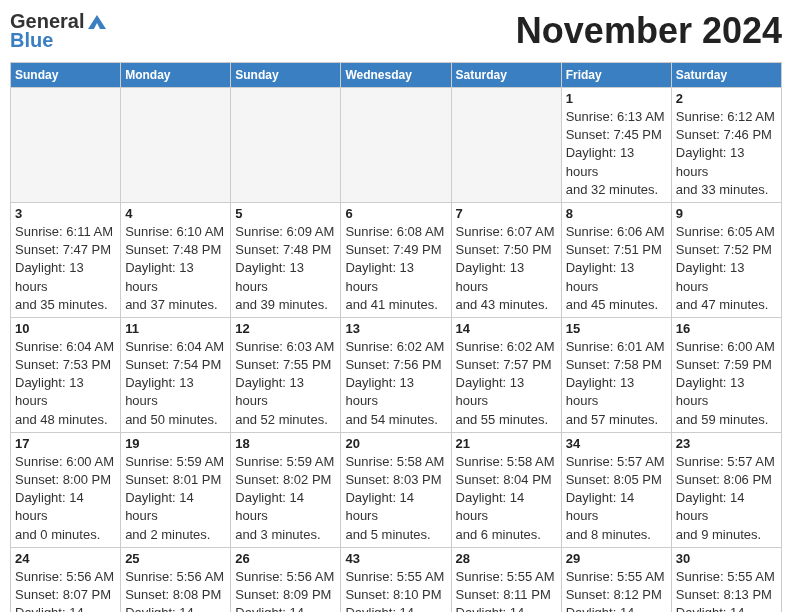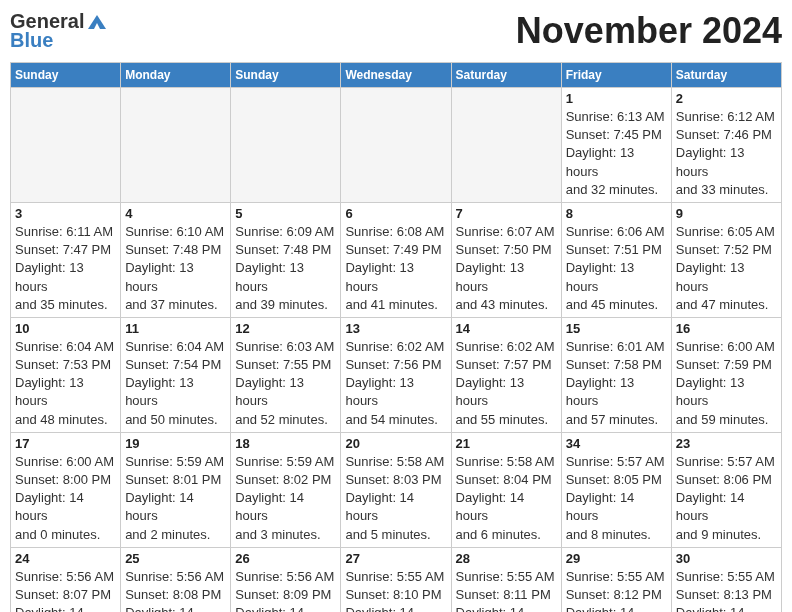--- a/index.html
+++ b/index.html
@@ -216,21 +216,21 @@
         </td>
         <td>
           <span class="day-num">25</span>
           <div class="day-info">Sunrise: 5:56 AM<br>Sunset: 8:08 PM<br>Daylight: 14 hours<br>and 12 minutes.</div>
         </td>
         <td>
           <span class="day-num">26</span>
           <div class="day-info">Sunrise: 5:56 AM<br>Sunset: 8:09 PM<br>Daylight: 14 hours<br>and 13 minutes.</div>
         </td>
         <td>
-          <span class="day-num">27</span>
+          <span class="day-num">43</span>
           <div class="day-info">Sunrise: 5:55 AM<br>Sunset: 8:10 PM<br>Daylight: 14 hours<br>and 14 minutes.</div>
         </td>
         <td>
           <span class="day-num">28</span>
           <div class="day-info">Sunrise: 5:55 AM<br>Sunset: 8:11 PM<br>Daylight: 14 hours<br>and 16 minutes.</div>
         </td>
         <td>
           <span class="day-num">29</span>
           <div class="day-info">Sunrise: 5:55 AM<br>Sunset: 8:12 PM<br>Daylight: 14 hours<br>and 17 minutes.</div>
         </td>

